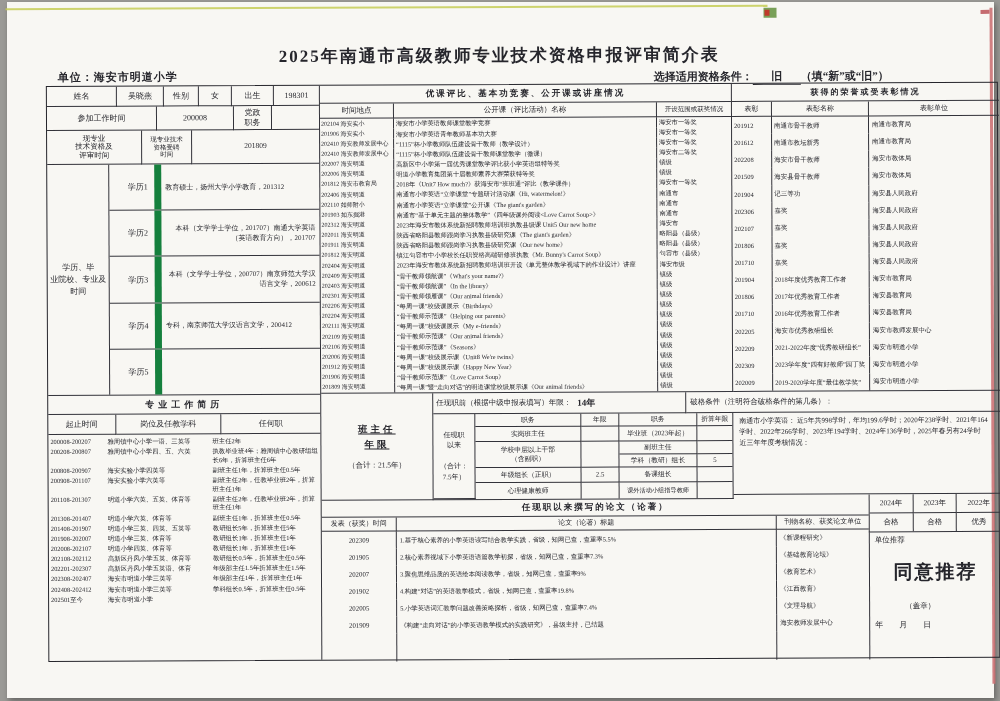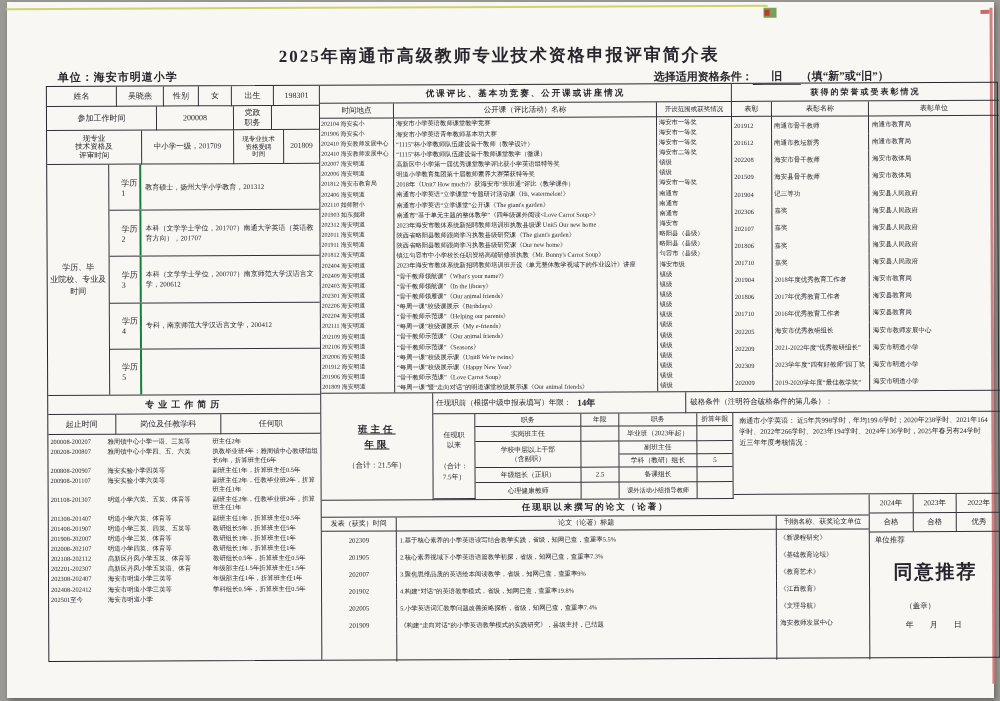--- a/index.html
+++ b/index.html
@@ -30,22 +30,22 @@
   
   .pane-left{left:0;top:0;width:273px;height:100%;border-right:1px solid #33333a;display:flex;flex-direction:column;}
   .r1{height:20px;font-size:8px;}
   .r2{height:24px;font-size:8px;}
   .r3{height:34px;font-size:7.5px;}
   .r4{height:230px;display:flex;border-bottom:1px solid #33333a;}
   .edu-label{width:62px;border-right:1px solid #33333a;display:flex;align-items:center;justify-content:center;text-align:center;font-size:8px;line-height:1.5;padding:2px;box-sizing:border-box;}
   .edu-rows{flex:1;display:flex;flex-direction:column;}
   .edu-row{display:flex;flex:1;border-bottom:1px solid #33333a;}
   .edu-rows div.edu-row:last-of-type{border-bottom:none;}
-  .edu-tag{width:32px;border-right:2px solid #15803d;display:flex;align-items:center;justify-content:center;font-size:8px;box-sizing:border-box;padding-left:12px;}
-  .edu-text{flex:1;display:flex;align-items:center;font-size:7px;line-height:1.45;padding:2px 4px;text-align:left;box-sizing:border-box;}
+  .edu-tag{width:52px;border-right:7px solid #15803d;display:flex;align-items:center;justify-content:center;font-size:8px;box-sizing:border-box;padding-left:12px;}
+  .edu-text{flex:1;display:flex;align-items:center;font-size:7px;line-height:1.45;padding:2px 4px;text-align:right;box-sizing:border-box;}
   .r5{height:18px;border-bottom:1px solid #33333a;display:flex;align-items:center;justify-content:center;font-size:9px;font-weight:bold;letter-spacing:4px;}
   .r6{height:20px;font-size:8px;}
   .career-list{flex:1;padding:3px 2px 0 2px;overflow:hidden;}
   .crow{display:flex;font-size:6.4px;line-height:1.35;margin-bottom:1.5px;}
   .cper{width:57px;flex:none;}
   .cpost{width:103px;flex:none;padding-right:2px;}
   .cduty{flex:1;}
 
   
   .pane-mid{left:273px;top:0;width:412px;height:308px;border-right:1px solid #33333a;border-bottom:1px solid #33333a;display:flex;flex-direction:column;}
@@ -81,21 +81,21 @@
   .sc.nr{border-right:none;}
   .sc.nb{border-bottom:none;}
   .since-label{grid-row:1/7;font-size:7px;white-space:pre-line;line-height:1.5;}
   .contedu{left:685px;top:329px;width:267px;height:82px;border-bottom:1px solid #33333a;padding:3px 6px;font-size:7px;line-height:1.55;text-align:left;box-sizing:border-box;position:absolute;}
   .assess{left:820px;top:411px;width:132px;height:38px;border-left:1px solid #33333a;border-bottom:1px solid #33333a;
           display:grid;grid-template-columns:1fr 1fr 1fr;grid-template-rows:1fr 1fr;font-size:7.5px;}
   .recommend{left:820px;top:449px;width:132px;height:127px;border-left:1px solid #33333a;display:flex;flex-direction:column;padding:3px 5px;box-sizing:border-box;}
   .rec-label{font-size:7.5px;text-align:left;}
   .rec-main{font-size:19px;font-weight:bold;letter-spacing:2px;text-align:center;margin-top:14px;}
   .rec-seal{font-size:7.5px;margin-top:16px;padding-left:30px;}
-  .rec-date{font-size:8px;text-align:center;margin-top:8px;letter-spacing:4px;}
+  .rec-date{font-size:8px;margin-top:8px;letter-spacing:4px;}
 
   
   .papers{left:273px;top:415px;width:547px;height:161px;display:flex;flex-direction:column;}
   .pap-head{height:16px;border-bottom:1px solid #33333a;display:flex;align-items:center;justify-content:center;font-size:8.5px;font-weight:bold;letter-spacing:2px;flex:none;}
   .pap-cols{height:14px;font-size:7px;flex:none;}
   .pap-rows{flex:none;display:flex;flex-direction:column;}
   .prow{display:flex;min-height:17px;}
   .ptime{width:75px;flex:none;border-right:1px solid #33333a;font-size:6.8px;display:flex;align-items:center;justify-content:center;box-sizing:border-box;}
   .ptitle{width:380px;flex:none;border-right:1px solid #33333a;font-size:6.4px;line-height:1.2;display:flex;align-items:center;padding:0 3px;box-sizing:border-box;}
   .pjournal{flex:1;font-size:6.6px;display:flex;align-items:center;padding:0 3px;box-sizing:border-box;}
@@ -135,21 +135,20 @@
         <div class="c" style="width:110px">参加工作时间</div>
         <div class="c" style="width:77px">200008</div>
         <div class="c pre" style="width:38px">党政
 职务</div>
         <div class="c last" style="flex:1"></div>
       </div>
       <div class="row r3">
         <div class="c pre" style="width:95px">现专业
 技术资格及
 评审时间</div>
-        <div class="c" style="width:92px">中小学一级，201709</div>
         <div class="c pre" style="width:50px;font-size:6.5px">现专业技术
 资格受聘
 时间</div>
         <div class="c last" style="flex:1">201809</div>
       </div>
       <div class="r4">
         <div class="edu-label pre">学历、毕
 业院校、专业及
 时间</div>
         <div class="edu-rows">

